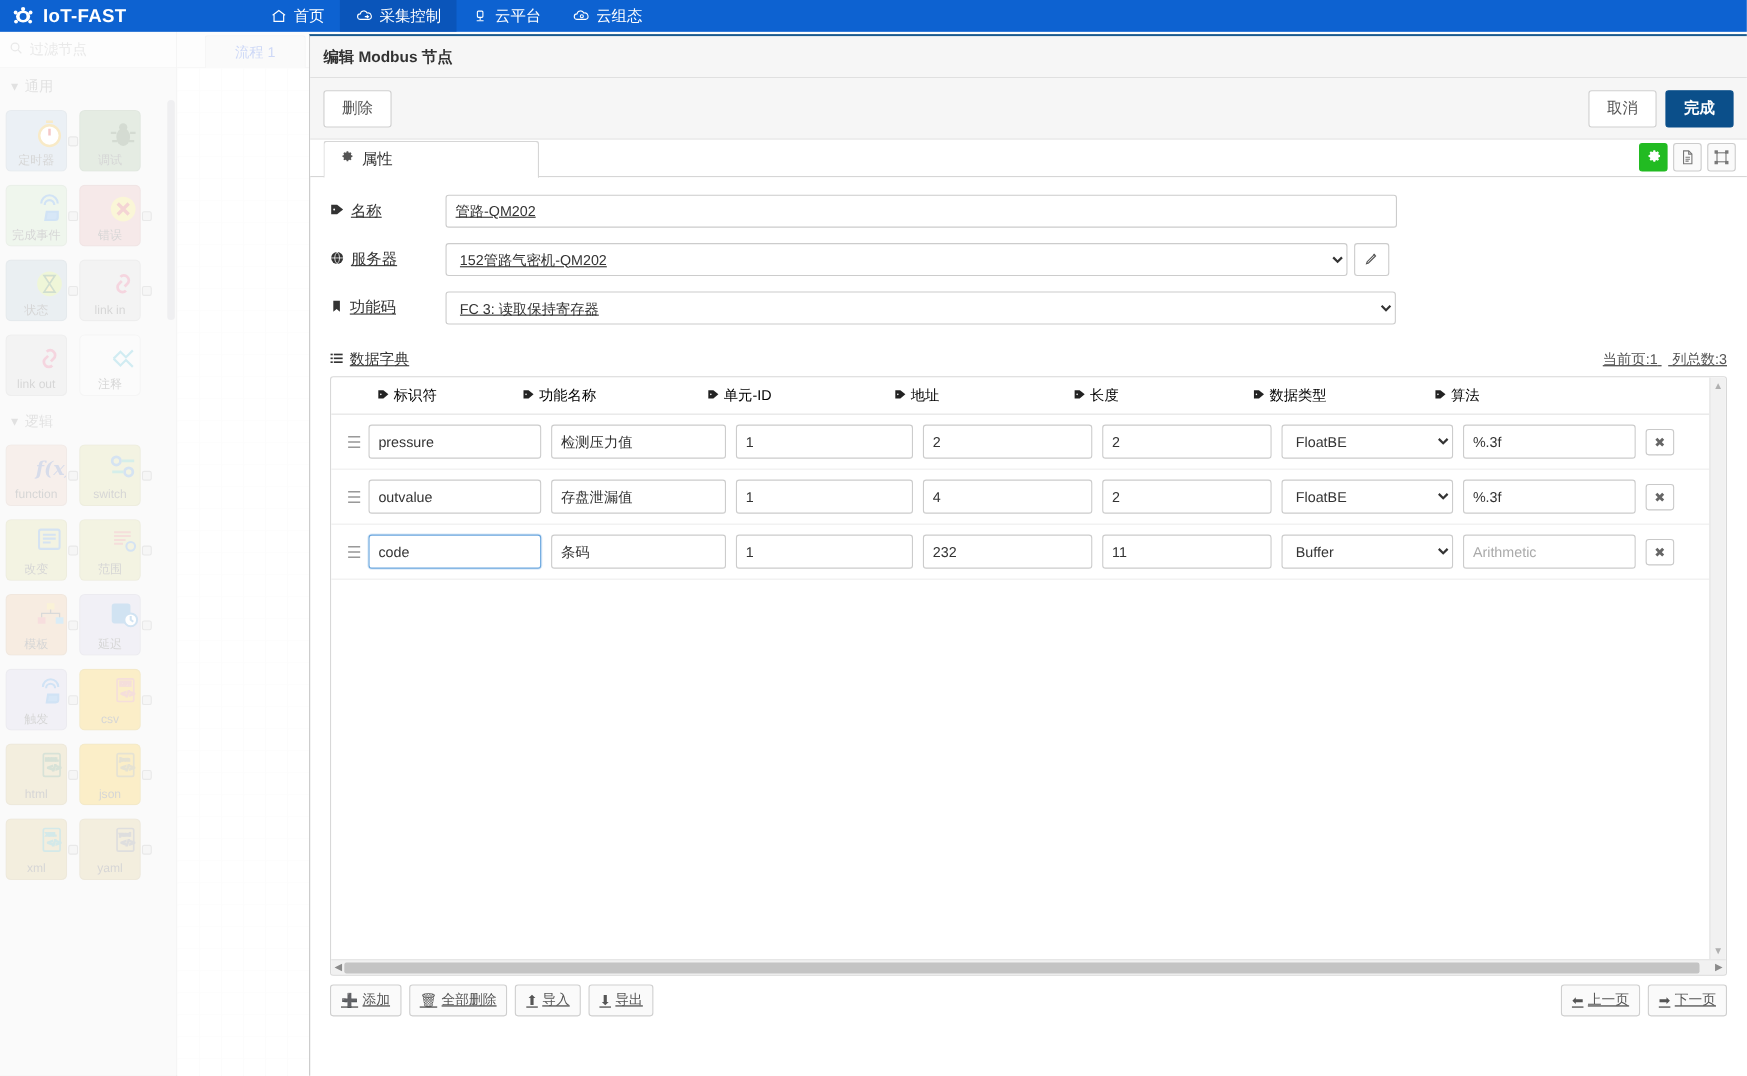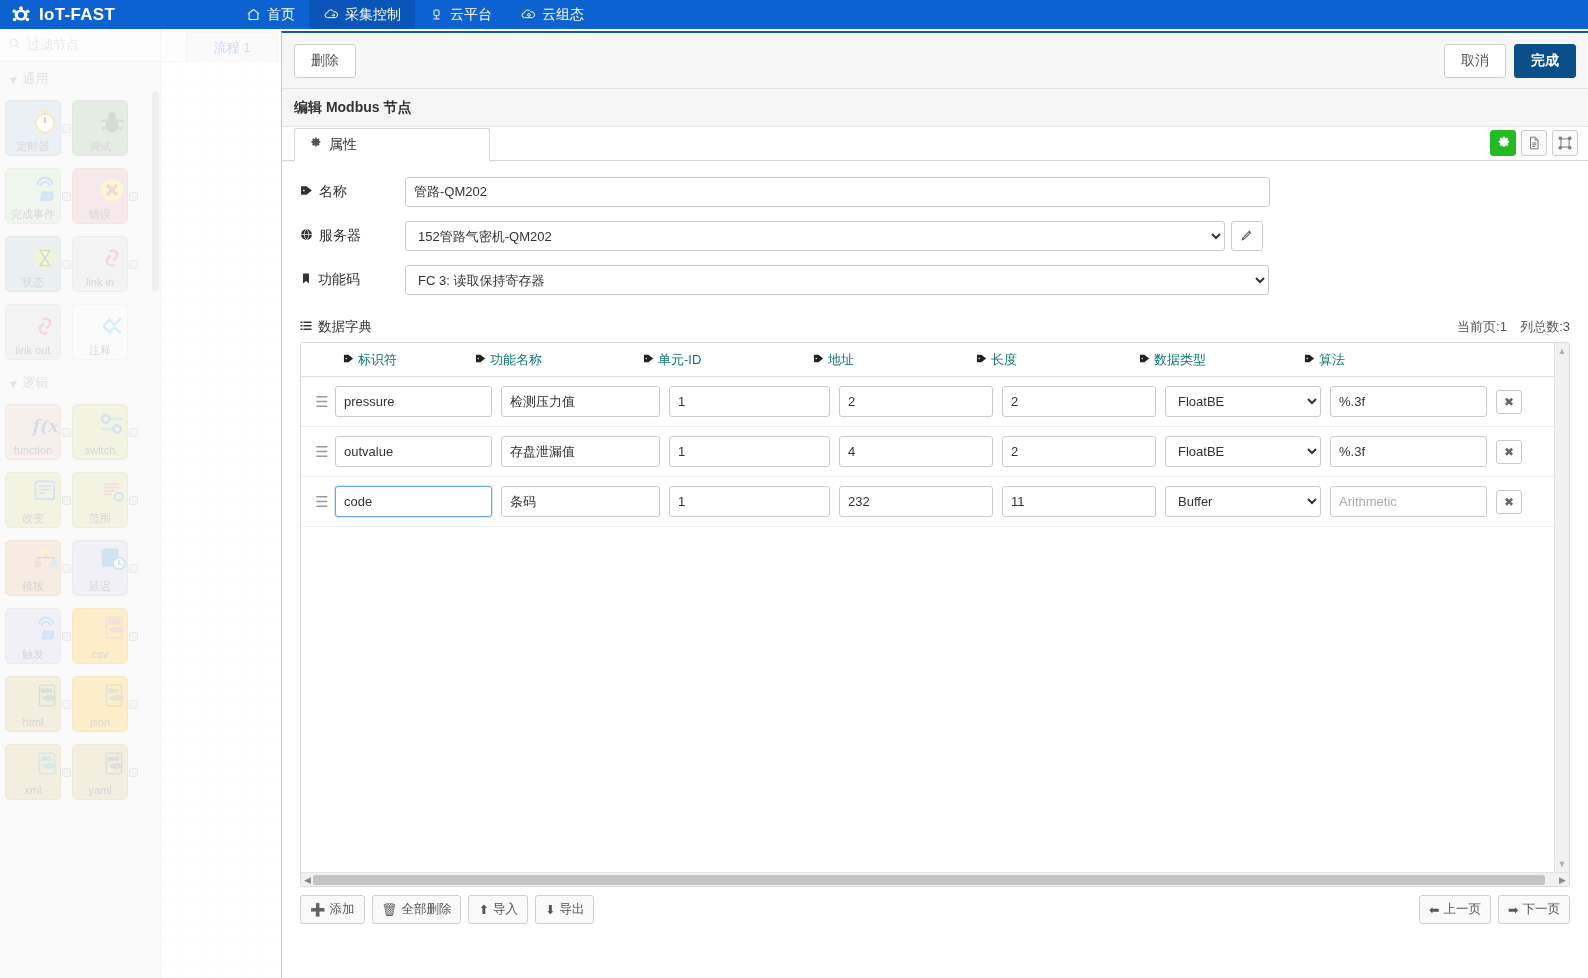--- a/index.html
+++ b/index.html
@@ -176,21 +176,21 @@
   }
   .sqbtn {
     width: 26px; height: 26px;
     border: 1px solid #ccc; border-radius: 3px;
     background: #fafafa;
     display: flex; align-items: center; justify-content: center;
     cursor: pointer;
   }
   .sqbtn.green { background: #22bb22; border-color: #22bb22; }
 
-  #dlg-body { flex: 1; padding: 16px 18px 0 18px; overflow: hidden; position: relative; }
+  #dlg-body { flex: 1; padding: 16px 18px 0 18px; overflow: hidden; position: relative; text-decoration: underline; }
 
   .form-row { display: flex; align-items: center; margin-bottom: 14px; }
   .form-label {
     width: 105px; display: flex; align-items: center; gap: 6px;
     font-size: 14px; color: #333;
   }
   .ctl {
     height: 30px; border: 1px solid #ccc; border-radius: 3px;
     background: #fff; font-size: 13px; color: #333;
     padding: 0 8px; font-family: inherit;
@@ -220,21 +220,21 @@
     height: 545px; background: #fff; overflow: hidden;
   }
   #grid-scroll { position: absolute; inset: 0 15px 14px 0; overflow: hidden; }
   .grid-header {
     display: flex; align-items: center;
     height: 34px; padding-left: 8px;
     border-bottom: 1px solid #e2e2e2;
   }
   .gh {
     display: flex; align-items: center; gap: 4px;
-    font-size: 13px; color: #0f766e;
+    font-size: 13px; color: #000000;
   }
   .grid-row {
     display: flex; align-items: center;
     height: 50px; padding-left: 8px;
     border-bottom: 1px solid #ededed;
   }
   .drag-handle {
     width: 26px; color: #999; font-size: 15px; cursor: move;
     display: flex; align-items: center; justify-content: center;
   }
@@ -589,28 +589,28 @@
   </div>
   <div id="canvas">
     <div class="vscroll-track" style="right:4px; top:470px; height:140px;"></div>
   </div>
 </div>
 
 <div id="overlay"></div>
 
 <div id="dialog">
 
+  <div id="dlg-title">编辑 Modbus 节点</div>
+
   <div id="dlg-toolbar">
     <button class="btn">删除</button>
     <div class="spacer"></div>
     <button class="btn" style="margin-right:8px;">取消</button>
     <button class="btn btn-primary">完成</button>
   </div>
-
-  <div id="dlg-title">编辑 Modbus 节点</div>
 
   <div id="tabrow">
     <div class="tab">
       <span>
         <svg width="13" height="13" viewBox="0 0 24 24" fill="#555">
             <path d="M12 8.5A3.5 3.5 0 1012 15.5 3.5 3.5 0 0012 8.5zm9-.5l-2-.4-.6-1.5 1.1-1.7-1.9-1.9-1.7 1.1-1.5-.6L14 1h-2.7l-.4 2-1.5.6L7.7 2.5 5.8 4.4l1.1 1.7-.6 1.5-2 .4v2.7l2 .4.6 1.5-1.1 1.7 1.9 1.9 1.7-1.1 1.5.6.4 2H14l.4-2 1.5-.6 1.7 1.1 1.9-1.9-1.1-1.7.6-1.5 2-.4z"></path>
           </svg>
       </span>
       <span>属性</span>
     </div>

